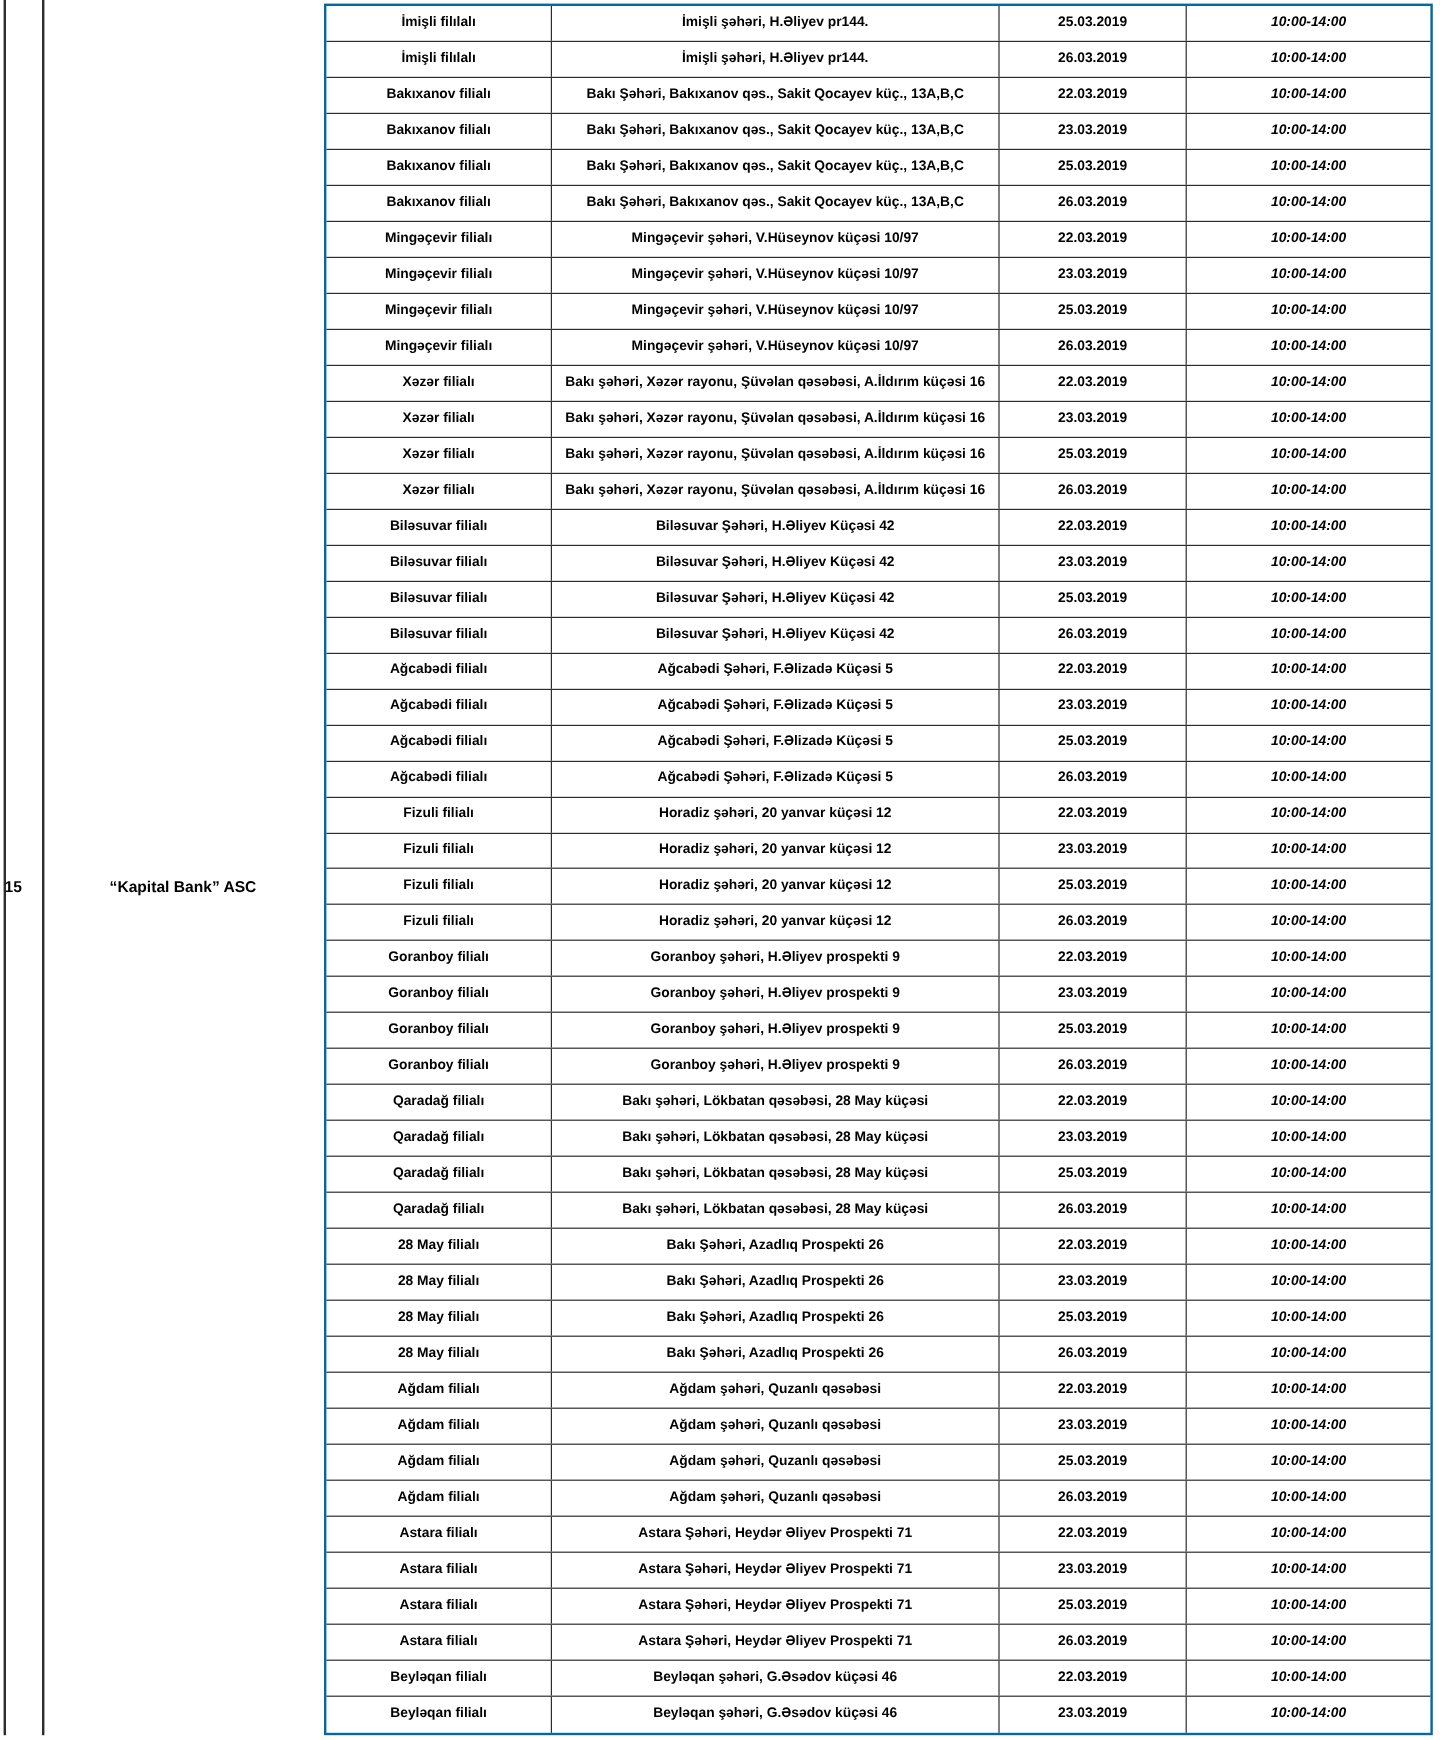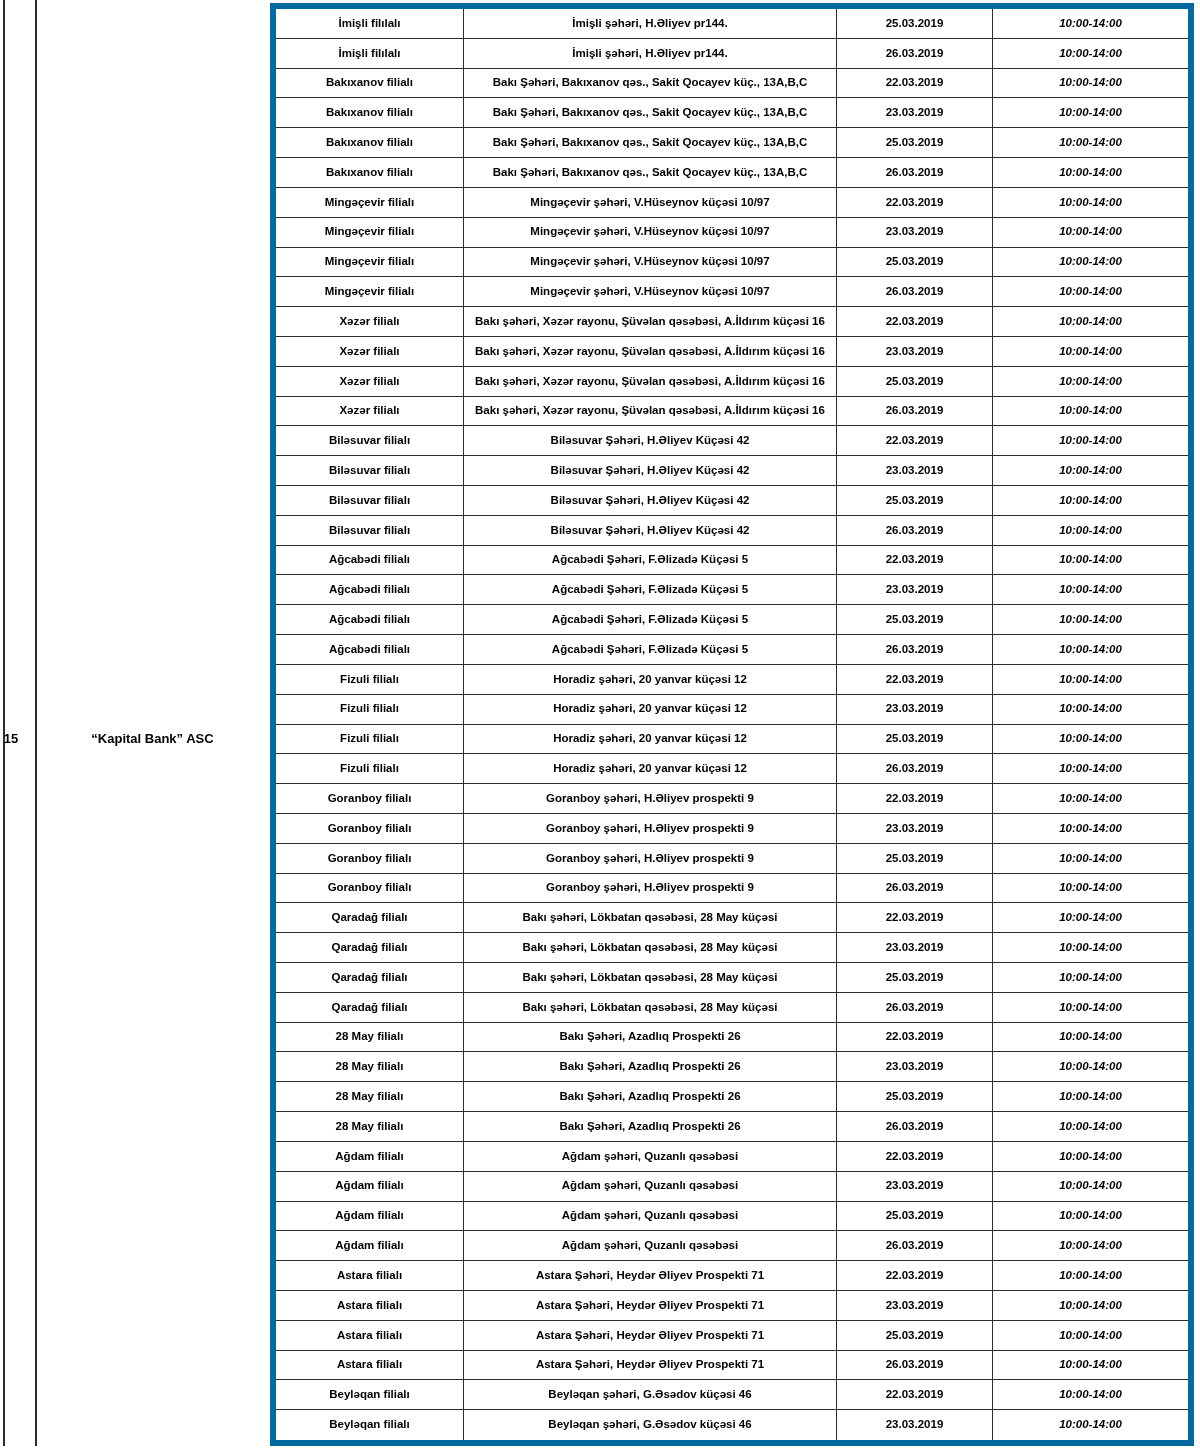--- a/index.html
+++ b/index.html
@@ -28,21 +28,21 @@
     font-weight: bold; font-size: 13px;
     text-align: center;
   }
   .num-cell  { left: 3px;  width: 16px; }
   .bank-cell { left: 35px; width: 235px; }
 
   
   .inner-table {
     position: absolute; left: 270px; top: 3px;
     width: 924px; height: 1443px;
-    border: 6px solid #0369a1;
+    border: 2px solid #0369a1;
     display: grid;
     grid-template-rows: repeat(48, 1fr);
     background: #ffffff;
   }
   .row {
     display: grid;
     grid-template-columns: 188px 373px 156px 1fr;
     border-bottom: 1.5px solid #2d2d2d;
     min-height: 0;
   }

